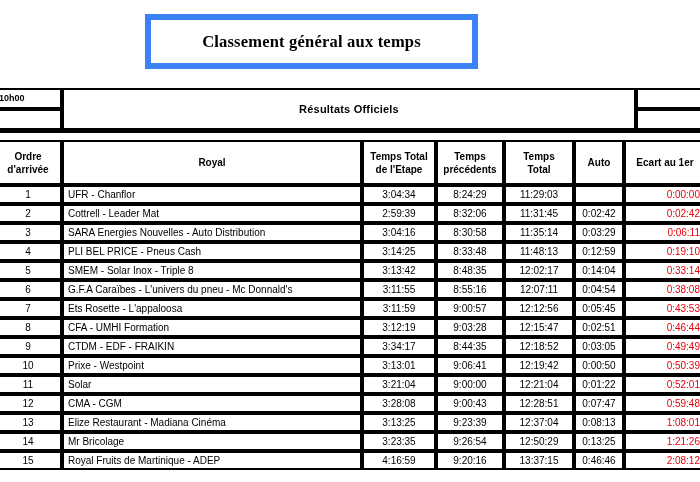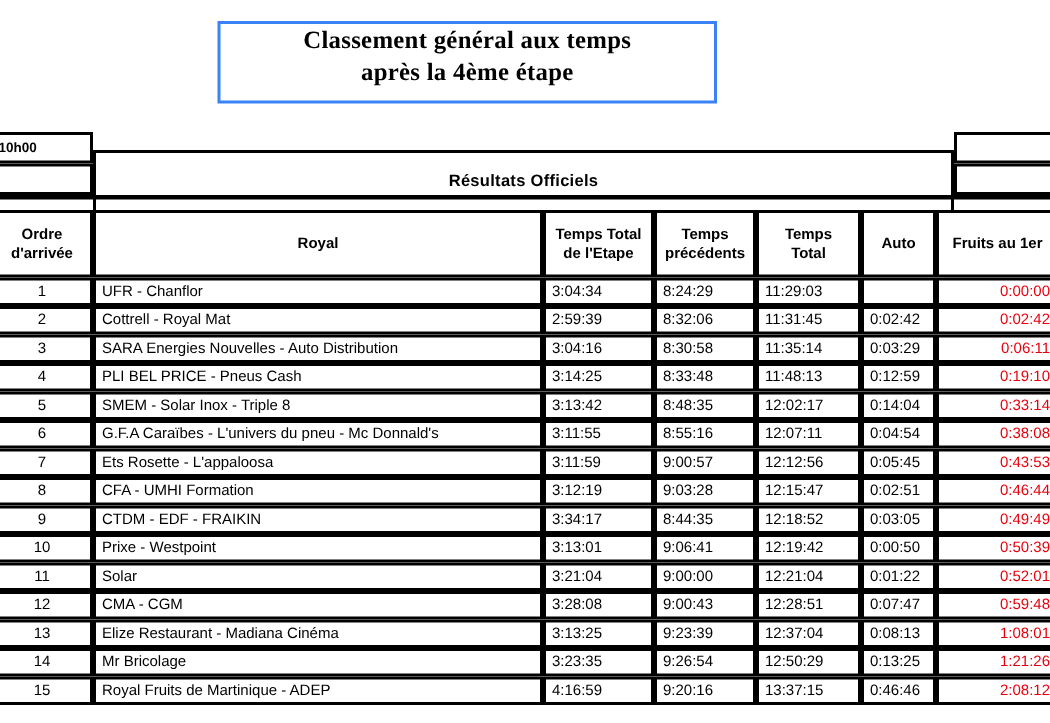--- a/index.html
+++ b/index.html
@@ -17,26 +17,28 @@
     position: relative;
   }
 
   
   #title-box {
     position: absolute;
     left: 145px;
     top: 14px;
     width: 333px;
     height: 55px;
-    border: 2px solid #3b82f6;
+    border: 6px solid #3b82f6;
     background: #ffffff;
     box-sizing: border-box;
     display: flex;
     flex-direction: column;
     align-items: center;
+    justify-content: center;
+    gap: 40px;
   }
   #title-box .tline {
     font-family: "Liberation Serif", serif;
     font-weight: bold;
     font-size: 16.5px;
     line-height: 21px;
     letter-spacing: 0.2px;
     white-space: nowrap;
   }
 
@@ -49,21 +51,21 @@
     height: 44px;
   }
   .bn-cell {
     position: absolute;
     box-sizing: border-box;
     background: #ffffff;
     border: 2px solid #000000;
   }
   #bn-left-top   { left: 0px;   top: 0px;  width: 68px;  height: 21px; }
   #bn-left-bot   { left: 0px;   top: 21px; width: 68px;  height: 21px; }
-  #bn-center     { left: 68px;  top: 12px;  width: 574px; height: 42px;
+  #bn-center     { left: 68px;  top: 0px;  width: 574px; height: 42px;
                    display: flex; align-items: center; justify-content: center; }
   #bn-right-top  { left: 642px; top: 0px;  width: 70px;  height: 21px; }
   #bn-right-bot  { left: 642px; top: 21px; width: 70px;  height: 21px; }
 
   #bn-left-top .bn-time {
     font-size: 9px;
     font-weight: bold;
     padding-left: 3px;
     line-height: 17px;
     white-space: nowrap;
@@ -118,33 +120,32 @@
   .col-rank  { width: 68px; }
   .col-yole  { width: 300px; }
   .col-tte   { width: 74px; }
   .col-tp    { width: 68px; }
   .col-tt    { width: 70px; }
   .col-ec    { width: 50px; }
   .col-e1    { width: 82px; }
 
   td.c-rank { text-align: center; }
   td.c-yole { text-align: left; padding-left: 5px; margin-top: 47px; }
-  td.c-num  { text-align: left; padding-right: 5px; }
+  td.c-num  { text-align: center; padding-right: 5px; }
   td.c-first {
     text-align: right;
     padding-right: 4px;
     font-weight: bold;
   }
 </style>
 </head>
 <body>
 
 <div id="title-box">
   <div class="tline">Classement général aux temps</div>
-  <div class="tline">après la 4ème étape</div>
 </div>
 
 <div id="banner-row">
   <div class="bn-cell" id="bn-left-top">
     <div class="bn-time">10h00</div>
   </div>
   <div class="bn-cell" id="bn-left-bot"></div>
   <div class="bn-cell" id="bn-center">
     <div class="bn-title">Résultats Officiels</div>
   </div>
@@ -181,37 +182,37 @@
         <span>précédents</span>
       </th>
       <th>
         <span>Temps</span><br>
         <span>Total</span>
       </th>
       <th>
         <span>Auto</span>
       </th>
       <th>
-        <span>Fruits au 1er</span>
+        <span>Ecart au 1er</span>
       </th>
     </tr>
   </thead>
   <tbody id="results-body">
       <tr>
         <td class="c-rank">1</td>
         <td class="c-yole">UFR - Chanflor</td>
         <td class="c-num">3:04:34</td>
         <td class="c-num">8:24:29</td>
         <td class="c-num">11:29:03</td>
         <td class="c-num"></td>
         <td class="c-first" style="color: rgb(232, 0, 13);">0:00:00</td>
       </tr>
       <tr>
         <td class="c-rank">2</td>
-        <td class="c-yole">Cottrell - Royal Mat</td>
+        <td class="c-yole">Cottrell - Leader Mat</td>
         <td class="c-num">2:59:39</td>
         <td class="c-num">8:32:06</td>
         <td class="c-num">11:31:45</td>
         <td class="c-num">0:02:42</td>
         <td class="c-first" style="color: rgb(232, 0, 13);">0:02:42</td>
       </tr>
       <tr>
         <td class="c-rank">3</td>
         <td class="c-yole">SARA Energies Nouvelles - Auto Distribution</td>
         <td class="c-num">3:04:16</td>

